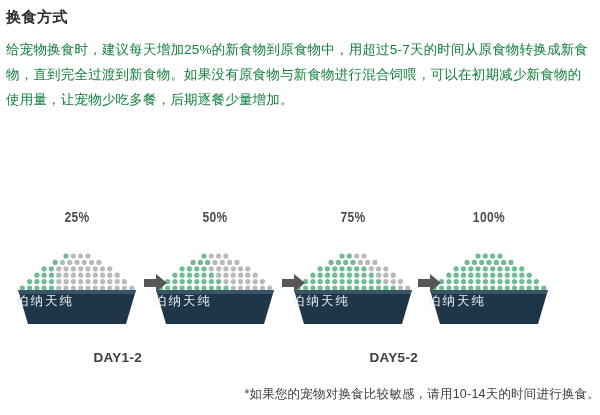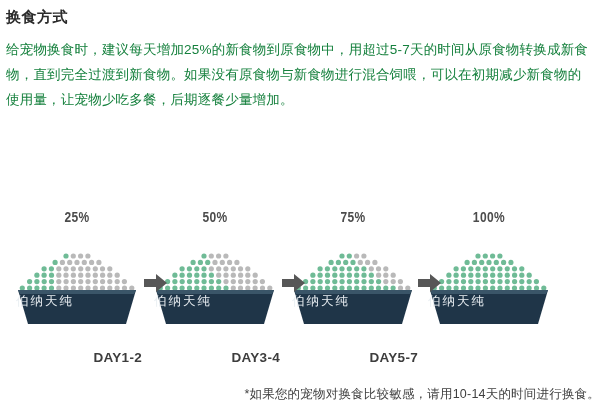--- a/index.html
+++ b/index.html
@@ -298,21 +298,20 @@
           <circle cx="75.9" cy="24.0" r="2.6" fill="#b9b9b9"></circle>
         </svg>
     </div>
     <div class="bowl-wrap">
       <svg width="130" height="40" viewBox="0 0 130 40">
         <polygon points="6,2 124,2 114,36 16,36" fill="#1f3548"></polygon>
         <polygon points="6,2 124,2 122,6 8,6" fill="#3a5568"></polygon>
       </svg>
     </div>
     <div class="bowl-label">伯纳天纯</div>
-    <div class="day-label">DAY3-4</div>
   </div>
 
   <div class="stage stage-2">
     <div class="pct">75%</div>
     <div class="kibble-area">
       <svg width="130" height="58" viewBox="0 0 130 58">
           <circle cx="10.3" cy="56.0" r="2.6" fill="#6fbb96"></circle>
           <circle cx="17.6" cy="49.6" r="2.6" fill="#6fbb96"></circle>
           <circle cx="17.6" cy="56.0" r="2.6" fill="#6fbb96"></circle>
           <circle cx="24.9" cy="43.2" r="2.6" fill="#6fbb96"></circle>
@@ -377,21 +376,21 @@
           <circle cx="75.9" cy="24.0" r="2.6" fill="#b9b9b9"></circle>
         </svg>
     </div>
     <div class="bowl-wrap">
       <svg width="130" height="40" viewBox="0 0 130 40">
         <polygon points="6,2 124,2 114,36 16,36" fill="#1f3548"></polygon>
         <polygon points="6,2 124,2 122,6 8,6" fill="#3a5568"></polygon>
       </svg>
     </div>
     <div class="bowl-label">伯纳天纯</div>
-    <div class="day-label">DAY5-7</div>
+    <div class="day-label">DAY5-2</div>
   </div>
 
   <div class="stage stage-3">
     <div class="pct">100%</div>
     <div class="kibble-area">
       <svg width="130" height="58" viewBox="0 0 130 58">
           <circle cx="10.3" cy="56.0" r="2.6" fill="#6fbb96"></circle>
           <circle cx="17.6" cy="49.6" r="2.6" fill="#6fbb96"></circle>
           <circle cx="17.6" cy="56.0" r="2.6" fill="#6fbb96"></circle>
           <circle cx="24.9" cy="43.2" r="2.6" fill="#6fbb96"></circle>

